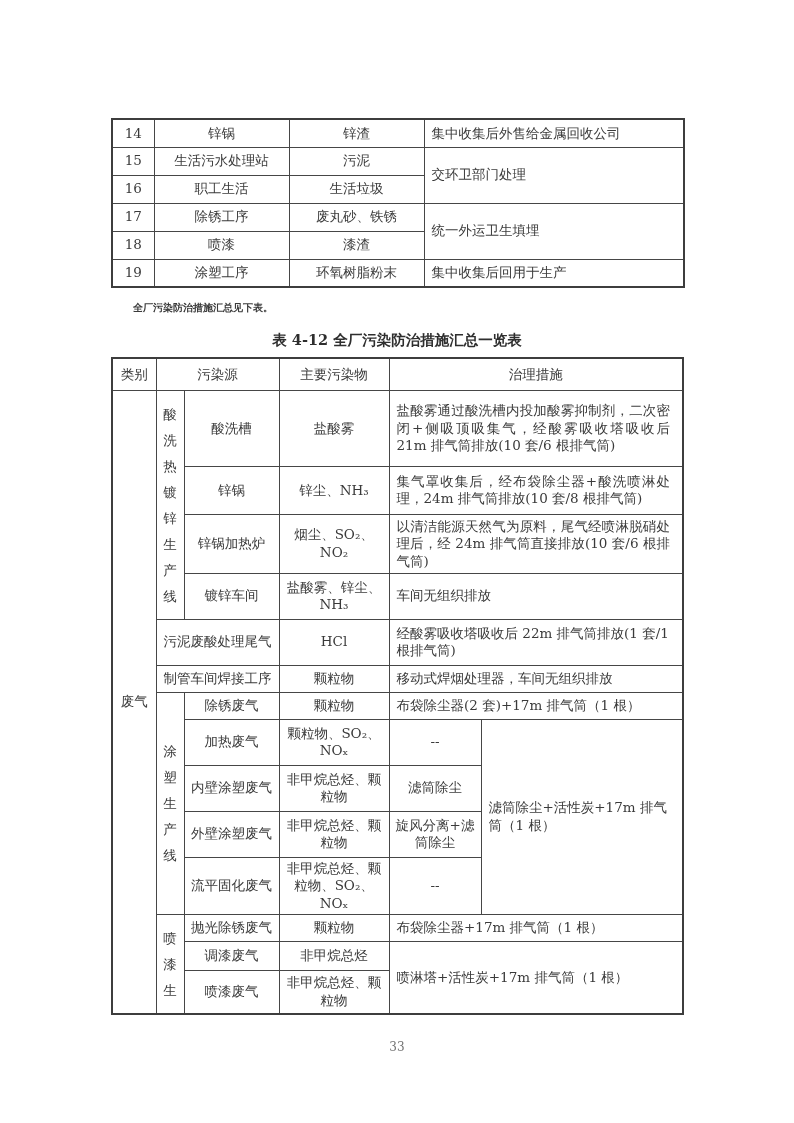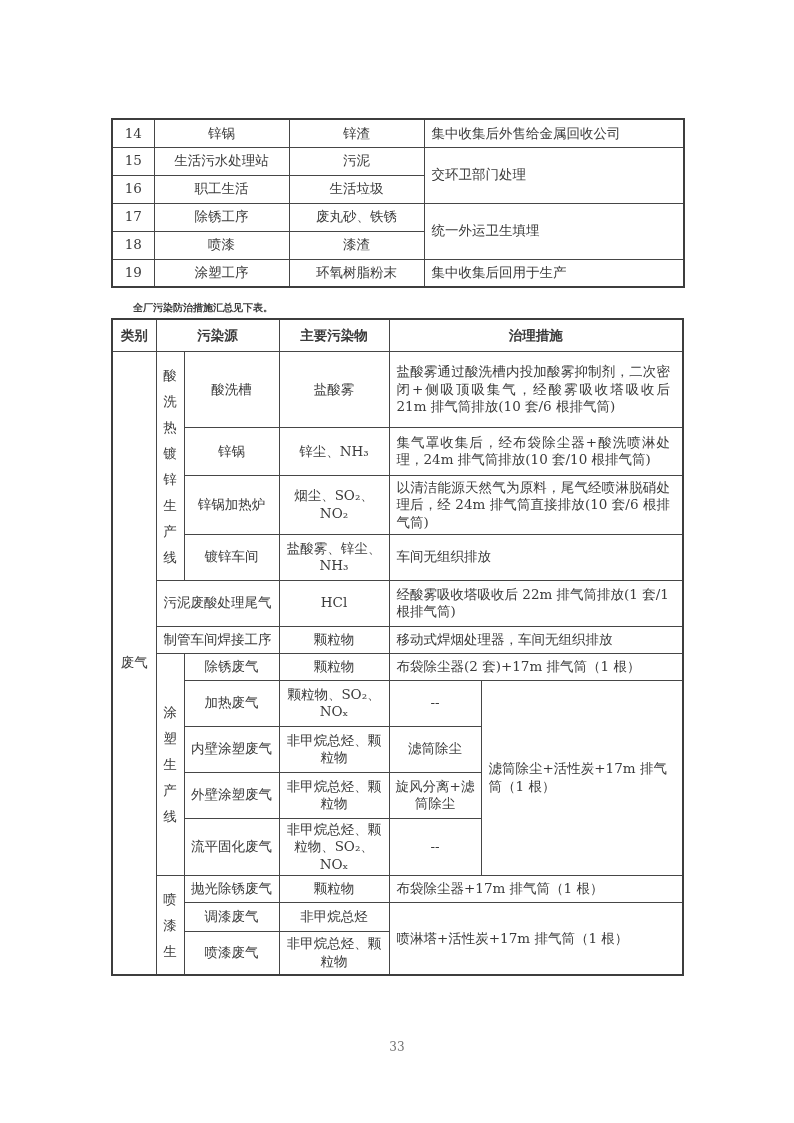--- a/index.html
+++ b/index.html
@@ -16,21 +16,21 @@
 
   table{border-collapse:collapse;table-layout:fixed;}
   table.doc{border:2px solid #3d3d3d;}
   td,th{border:1px solid #464646;font-weight:normal;
         font-size:13.5px;line-height:17.5px;
         padding:2px 4px;vertical-align:middle;box-sizing:border-box;
         overflow:hidden;}
   .c{text-align:center;}
   .l{text-align:left;padding-left:7px;padding-right:12px;}
   .j{text-align:justify;text-justify:inter-ideograph;}
-  th{font-weight:bold;text-align:center;}
+  th{font-weight:normal;text-align:center;}
 
   
   #t1{width:572px;margin-top:118px;}
   #t1 tr{height:28px;}
 
   
   .intro{margin:9px 0 0 0;font-size:10px;line-height:21px;text-indent:22px;font-weight:bold;}
   .tbl-title{margin:13px 0 7px 0;text-align:center;font-weight:bold;font-size:14.5px;color:#2e2e2e;}
 
   
@@ -88,20 +88,21 @@
         <td class="c">19</td>
         <td class="c">涂塑工序</td>
         <td class="c">环氧树脂粉末</td>
         <td class="l">集中收集后回用于生产</td>
       </tr>
     </tbody>
       </table>
 
     <p class="intro">全厂污染防治措施汇总见下表。</p>
 
+    <div class="tbl-title">表 4-12  全厂污染防治措施汇总一览表</div>
 
     <table id="t2" class="doc">
       <colgroup>
         <col style="width:44px">
           <col style="width:28px">
           <col style="width:95px">
         <col style="width:110px">
           <col style="width:92px">
           <col style="width:202px">
       </colgroup>
@@ -118,21 +119,21 @@
         <td class="c nopad" rowspan="4">
           <div class="vtext">酸洗热镀锌生产线</div>
         </td>
         <td class="c">酸洗槽</td>
         <td class="c">盐酸雾</td>
         <td class="l j" colspan="2">盐酸雾通过酸洗槽内投加酸雾抑制剂，二次密闭+侧吸顶吸集气，经酸雾吸收塔吸收后 21m 排气筒排放(10 套/6 根排气筒)</td>
       </tr>
       <tr style="height:46px">
         <td class="c">锌锅</td>
         <td class="c">锌尘、NH₃</td>
-        <td class="l j" colspan="2">集气罩收集后，经布袋除尘器+酸洗喷淋处理，24m 排气筒排放(10 套/10 根排气筒)</td>
+        <td class="l j" colspan="2">集气罩收集后，经布袋除尘器+酸洗喷淋处理，24m 排气筒排放(10 套/8 根排气筒)</td>
       </tr>
       <tr style="height:56px">
         <td class="c">锌锅加热炉</td>
         <td class="c">烟尘、SO₂、NO₂</td>
         <td class="l j" colspan="2">以清洁能源天然气为原料，尾气经喷淋脱硝处理后，经 24m 排气筒直接排放(10 套/6 根排气筒)</td>
       </tr>
       <tr style="height:44px">
         <td class="c">镀锌车间</td>
         <td class="c">盐酸雾、锌尘、NH₃</td>
         <td class="l" colspan="2">车间无组织排放</td>

